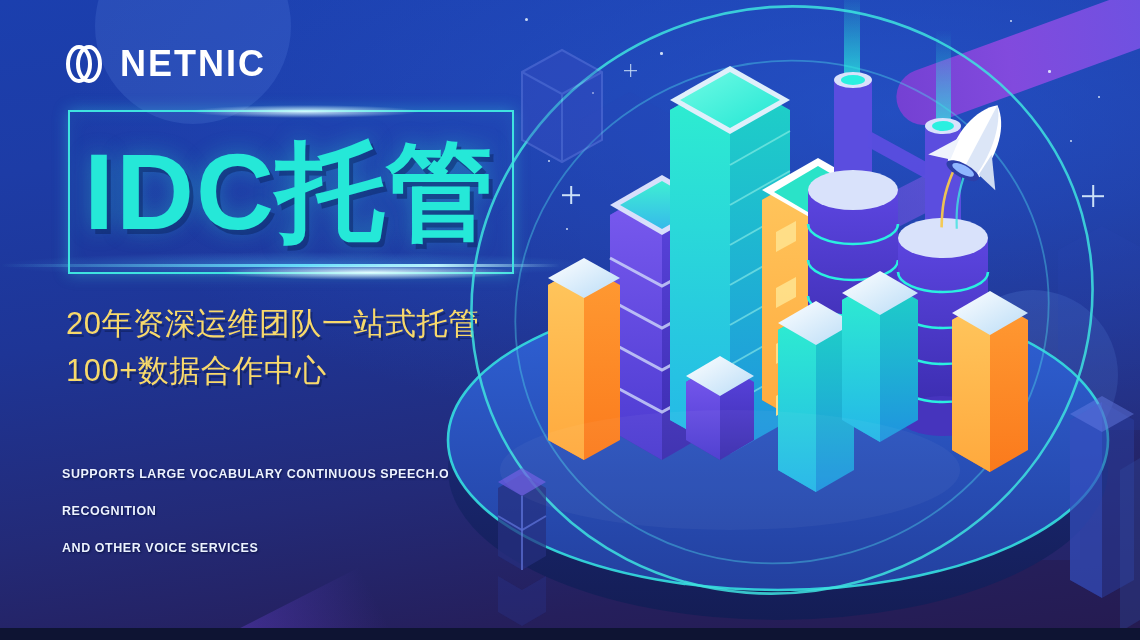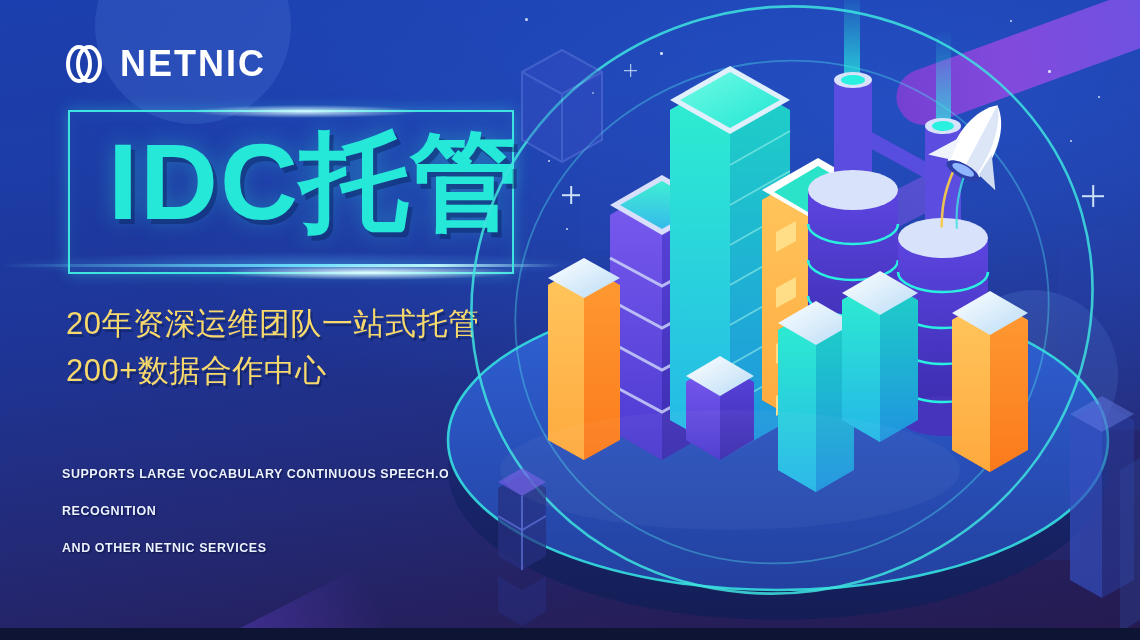--- a/index.html
+++ b/index.html
@@ -66,25 +66,24 @@
   }
   .title-box:before{ 
     content:"";position:absolute;left:120px;top:-7px;width:230px;height:13px;
     background:radial-gradient(closest-side,rgba(215,250,255,.95),rgba(120,230,255,0));
   }
   .title-box:after{ 
     content:"";position:absolute;left:150px;bottom:-8px;width:300px;height:15px;
     background:radial-gradient(closest-side,rgba(225,252,255,1),rgba(120,230,255,0));
   }
   .title-text{
-    position:absolute;left:84px;top:116px;width:420px;
+    position:absolute;left:84px;top:126px;width:420px;
     font-size:108px;line-height:132px;font-weight:700;color:#25E8D8;
     letter-spacing:2px;white-space:nowrap;
     text-shadow:4px 5px 0 rgba(8,30,90,.45), 0 0 22px rgba(45,235,215,.35);
-    margin-left:24px;
   }
   .subs{position:absolute;left:66px;top:300px;width:470px;}
   .sub-line{
     color:#F8D96B;font-size:31px;line-height:47px;font-weight:400;letter-spacing:.5px;
     text-shadow:2px 3px 0 rgba(10,25,80,.5);
   }
   .eng{position:absolute;left:62px;top:456px;width:520px;}
   .eng-line{
     color:#ecf2ff;font-size:12.5px;font-weight:700;letter-spacing:.55px;line-height:37px;
     text-shadow:1px 1px 2px rgba(5,15,60,.8);
@@ -130,26 +129,26 @@
       </svg>
     </div>
     <div class="logo-text">NETNIC</div>
   </div>
 
   <div class="title-box"></div>
   <div class="title-text">IDC托管</div>
 
   <div class="subs">
     <div class="sub-line">20年资深运维团队一站式托管</div>
-    <div class="sub-line">200+数据合作中心</div>
+    <div class="sub-line">100+数据合作中心</div>
   </div>
 
   <div class="eng">
     <div class="eng-line">SUPPORTS LARGE VOCABULARY CONTINUOUS SPEECH.ONLINE RECOGNITION</div>
-    <div class="eng-line">AND OTHER NETNIC SERVICES</div>
+    <div class="eng-line">AND OTHER VOICE SERVICES</div>
   </div>
 
   <div class="scene">
     <svg width="710" height="640" viewBox="0 0 710 640">
       <defs>
         <linearGradient id="gPlat" x1="0" y1="0" x2="0" y2="1">
           <stop offset="0%" stop-color="#2f63d8"></stop>
             <stop offset="100%" stop-color="#23409f"></stop>
         </linearGradient>
         <linearGradient id="gPlatSide" x1="0" y1="0" x2="0" y2="1">

